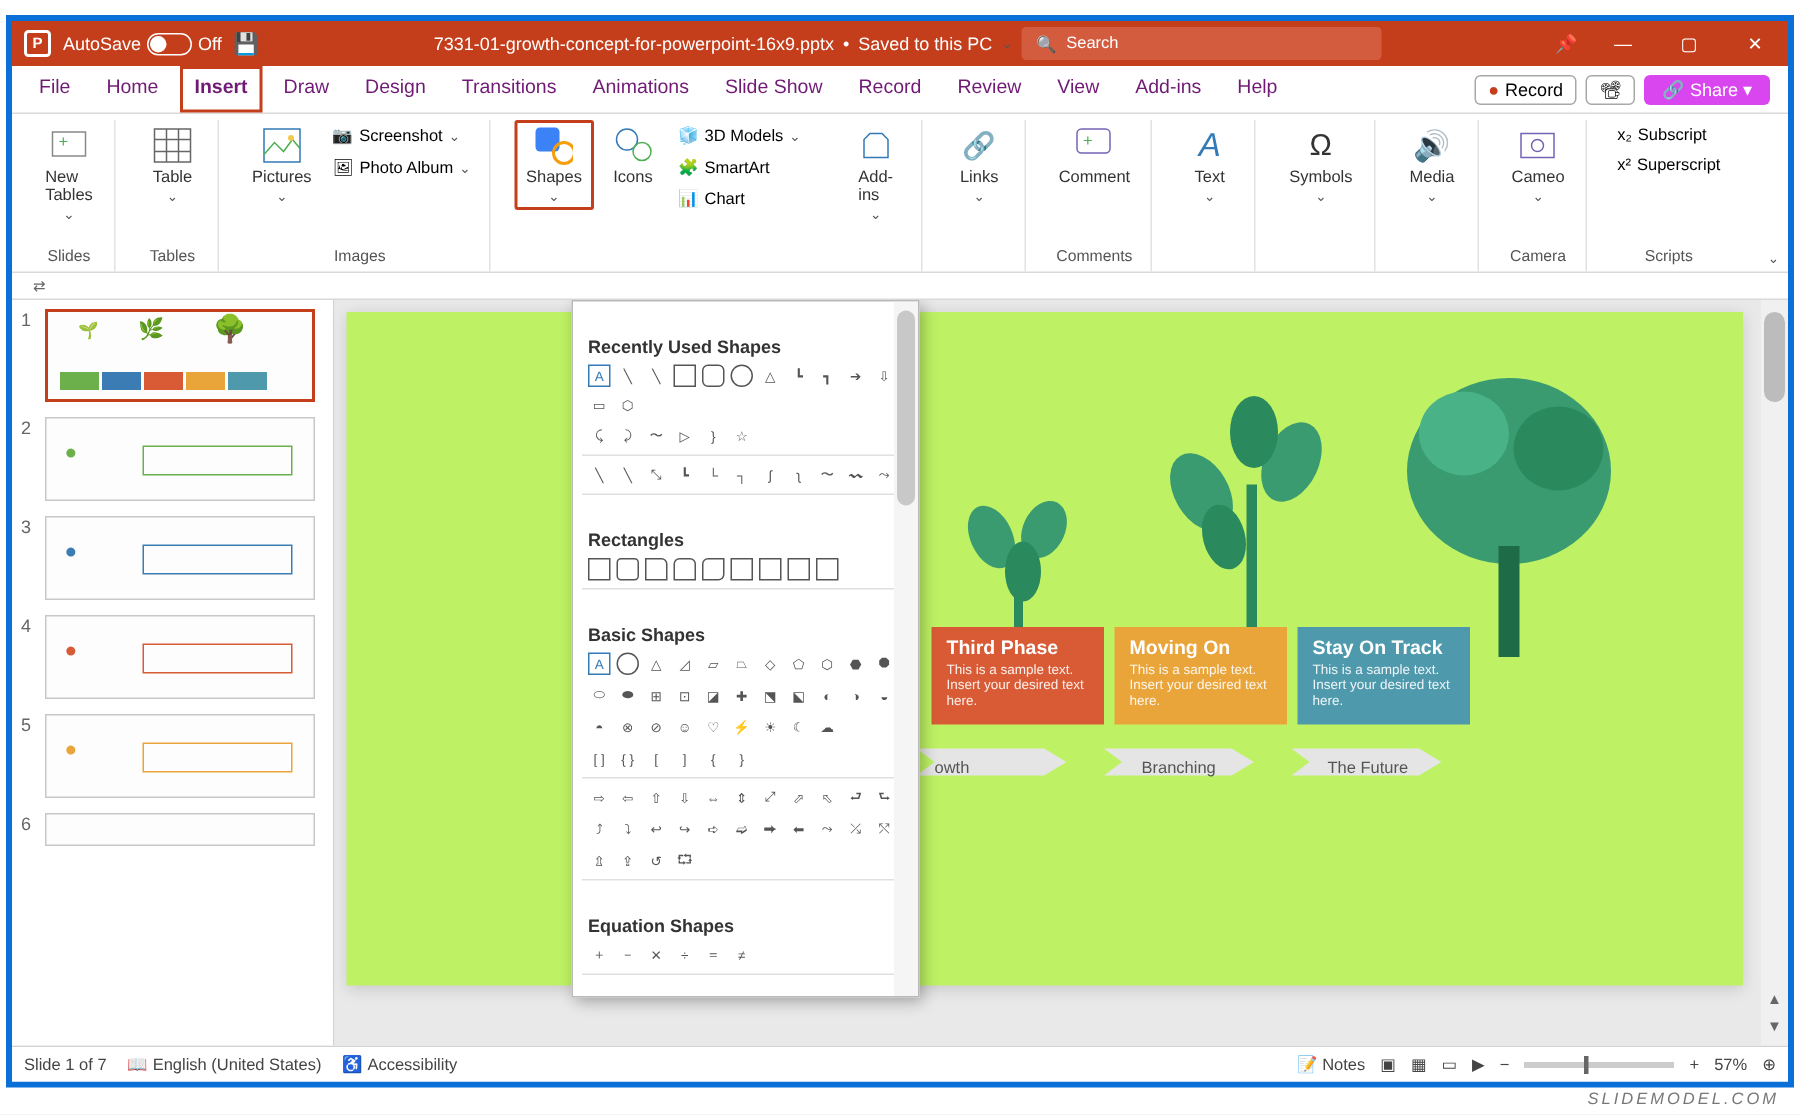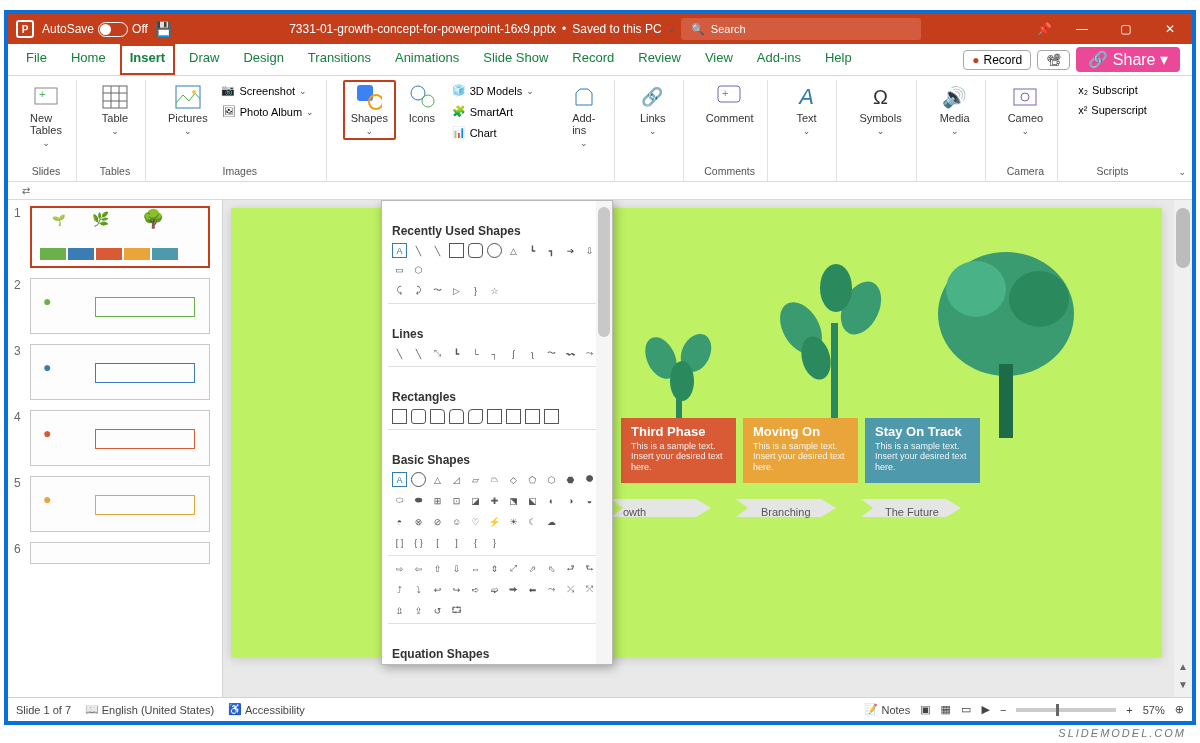--- a/index.html
+++ b/index.html
@@ -11,25 +11,25 @@
   .titlebar-left .pp-logo { width:18px; height:18px; border:2px solid #fff; border-radius:3px; display:flex; align-items:center; justify-content:center; font-size:10px; font-weight:bold; }
   .autosave { display:flex; align-items:flex-start; gap:4px;}
   .autosave-toggle { width:30px; height:15px; border:1px solid #fff; border-radius:8px; position:relative; }
   .autosave-toggle::after { content:""; position:absolute; left:1px; top:1px; width:11px; height:11px; border-radius:50%; background:#fff;}
   .titlebar-mid{display:flex; align-items:center; gap:6px;}
   .titlebar .searchbox { background:#d35b3e; height:22px; width:240px; border-radius:3px; display:flex; align-items:center; padding:0 10px; gap:6px; font-size:11px; }
   .titlebar-right { display:flex; align-items:center; gap:16px;}
   .winbtn { width:28px; text-align:center; font-size:12px;}
   
   .menutabs { background:#fff; border-bottom:1px solid #d9d9d9; height:32px; display:flex; align-items:stretch; padding:0 8px; font-size:13px; gap:4px; position:relative;}
-  .menutab { padding:6px 10px; cursor:pointer; position:relative; color:#15803d; }
+  .menutab { padding:6px 10px; cursor:pointer; position:relative; color:#701a75; }
   .menutab.active { border:2px solid #c43e1c; padding:4px 8px; font-weight:bold;}
   .menutab-right { margin-left:auto; display:flex; gap:6px; align-items:center; padding-right:4px;}
   .pill { border:1px solid #a8a8a8; border-radius:4px; padding:2px 8px; font-size:12px; display:flex; align-items:center; gap:4px;}
-  .sharebtn { background:#ec4899; color:#fff; border:none; border-radius:4px; padding:3px 12px; font-size:16px;}
+  .sharebtn { background:#d946ef; color:#fff; border:none; border-radius:4px; padding:3px 12px; font-size:12px;}
   
   .ribbon { background:#fff; height:106px; border-bottom:1px solid #d9d9d9; display:flex; padding:4px 8px 0 8px; gap:8px; position:relative;}
   .ribgroup { display:flex; flex-direction:column; border-right:1px solid #e2e2e2; padding:0 8px; }
   .ribgroup:last-child { border-right:none;}
   .ribgroup .items { flex:1; display:flex; align-items:flex-start; gap:4px; }
   .ribgroup .lbl { text-align:center; font-size:10.5px; color:#555; padding-bottom:4px;}
   .ribbtn-big { display:flex; flex-direction:column; align-items:center; padding:4px 6px; font-size:11px; color:#333; gap:2px; min-width:44px; cursor:pointer;}
   .ribbtn-big .ic { width:26px; height:26px; display:flex; align-items:center; justify-content:center;}
   .ribbtn-small { display:flex; align-items:center; gap:4px; padding:2px 4px; font-size:11px; cursor:pointer;}
   .stackcol { display:flex; flex-direction:column; gap:4px; padding-top:2px;}
@@ -471,21 +471,20 @@
         </div>
         <div class="shapes-row">
           <span class="shp noborder">⤹</span>
           <span class="shp noborder">⤸</span>
           <span class="shp noborder">〜</span>
           <span class="shp noborder">▷</span>
           <span class="shp noborder">}</span>
           <span class="shp noborder">☆</span>
         </div>
         <div class="hr"></div>
-        <div class="section-head">Lines</div>
         <div class="shapes-row">
           <span class="shp noborder">╲</span>
             <span class="shp noborder">╲</span>
             <span class="shp noborder">⤡</span>
             <span class="shp noborder">┗</span>
             <span class="shp noborder">└</span>
             <span class="shp noborder">┐</span>
             <span class="shp noborder">ʃ</span>
             <span class="shp noborder">ʅ</span>
             <span class="shp noborder">〜</span>

